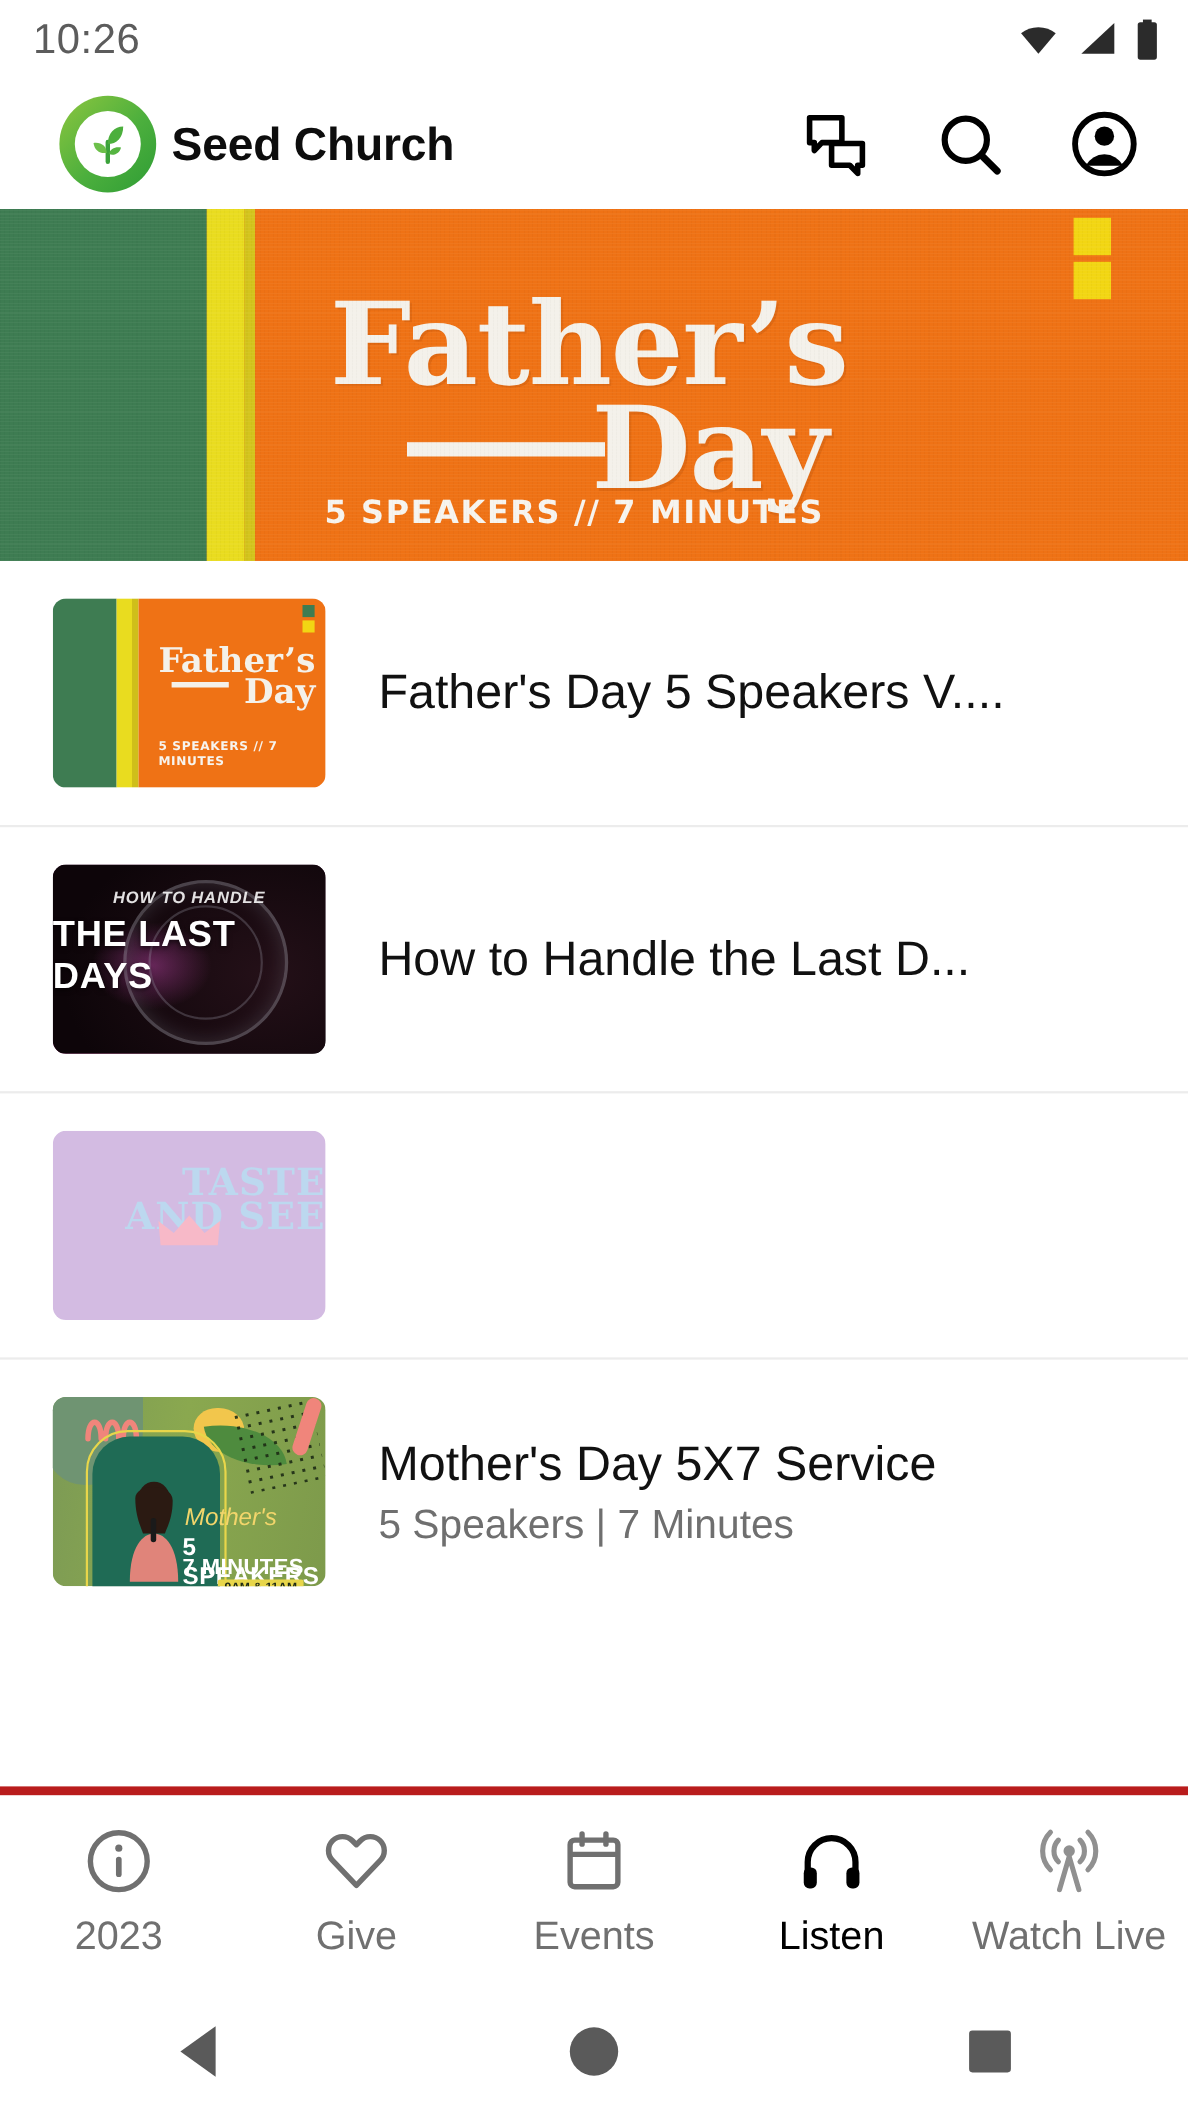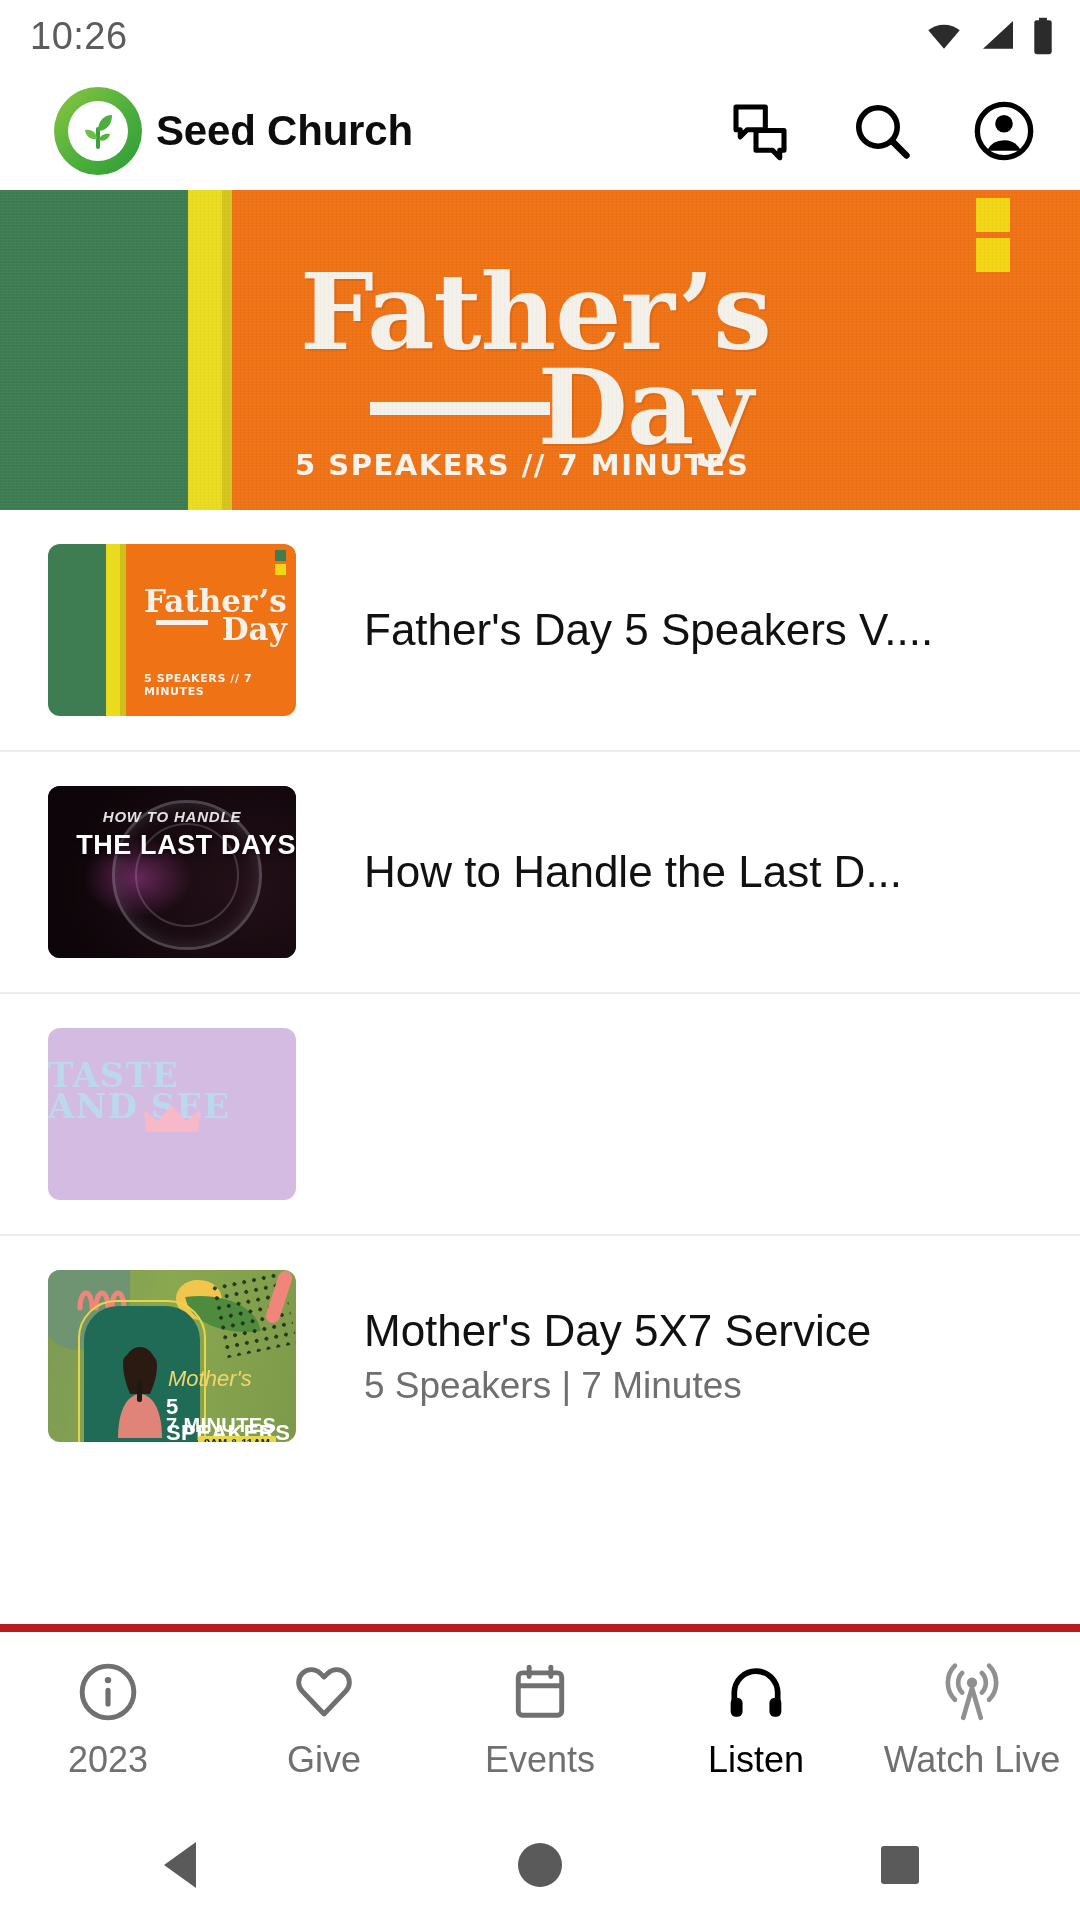--- a/index.html
+++ b/index.html
@@ -129,21 +129,21 @@
     cursor:pointer;
   }
   .row:last-child { border-bottom:none; }
   .thumb {
     width:248px; height:172px;
     border-radius:12px;
     overflow:hidden;
     flex:0 0 auto;
     position:relative;
   }
-  .row-text { padding-left:68px; flex:1 1 auto; min-width:0; }
+  .row-text { padding-left:48px; flex:1 1 auto; min-width:0; }
   .row-title {
     font-size:44px;
     color:#111111;
     line-height:1.16;
     white-space:nowrap;
     overflow:hidden;
     text-overflow:ellipsis;
   }
   .row-sub {
     font-size:37px;
@@ -201,31 +201,31 @@
   }
   .t-ld-k {
     position:absolute; left:0; right:0; top:22px;
     text-align:center;
     font-size:15px; font-style:italic; font-weight:bold;
     color:rgba(255,255,255,0.88);
     letter-spacing:0.8px;
   }
   .t-ld-t {
     position:absolute; left:0; right:0; top:44px;
-    text-align:right;
-    font-size:27px; font-weight:bold; color:#ffffff;
+    text-align:left;
+    font-size:33px; font-weight:bold; color:#ffffff;
     letter-spacing:0.6px;
     text-shadow:0 2px 5px rgba(0,0,0,0.6);
   }
 
   
   .t-ts-bg { position:absolute; inset:0; background:#d3bbe2; }
   .t-ts-txt {
     position:absolute; left:0; right:0; top:32px;
-    text-align:left;
+    text-align:right;
     font-family:"DejaVu Serif", serif;
     font-size:34px; line-height:0.92;
     font-weight:bold;
     color:#bcd8ef;
     letter-spacing:1px;
   }
   .t-ts-crown {
     position:absolute; left:50%; top:72px; margin-left:-30px;
     width:60px; height:36px;
   }

